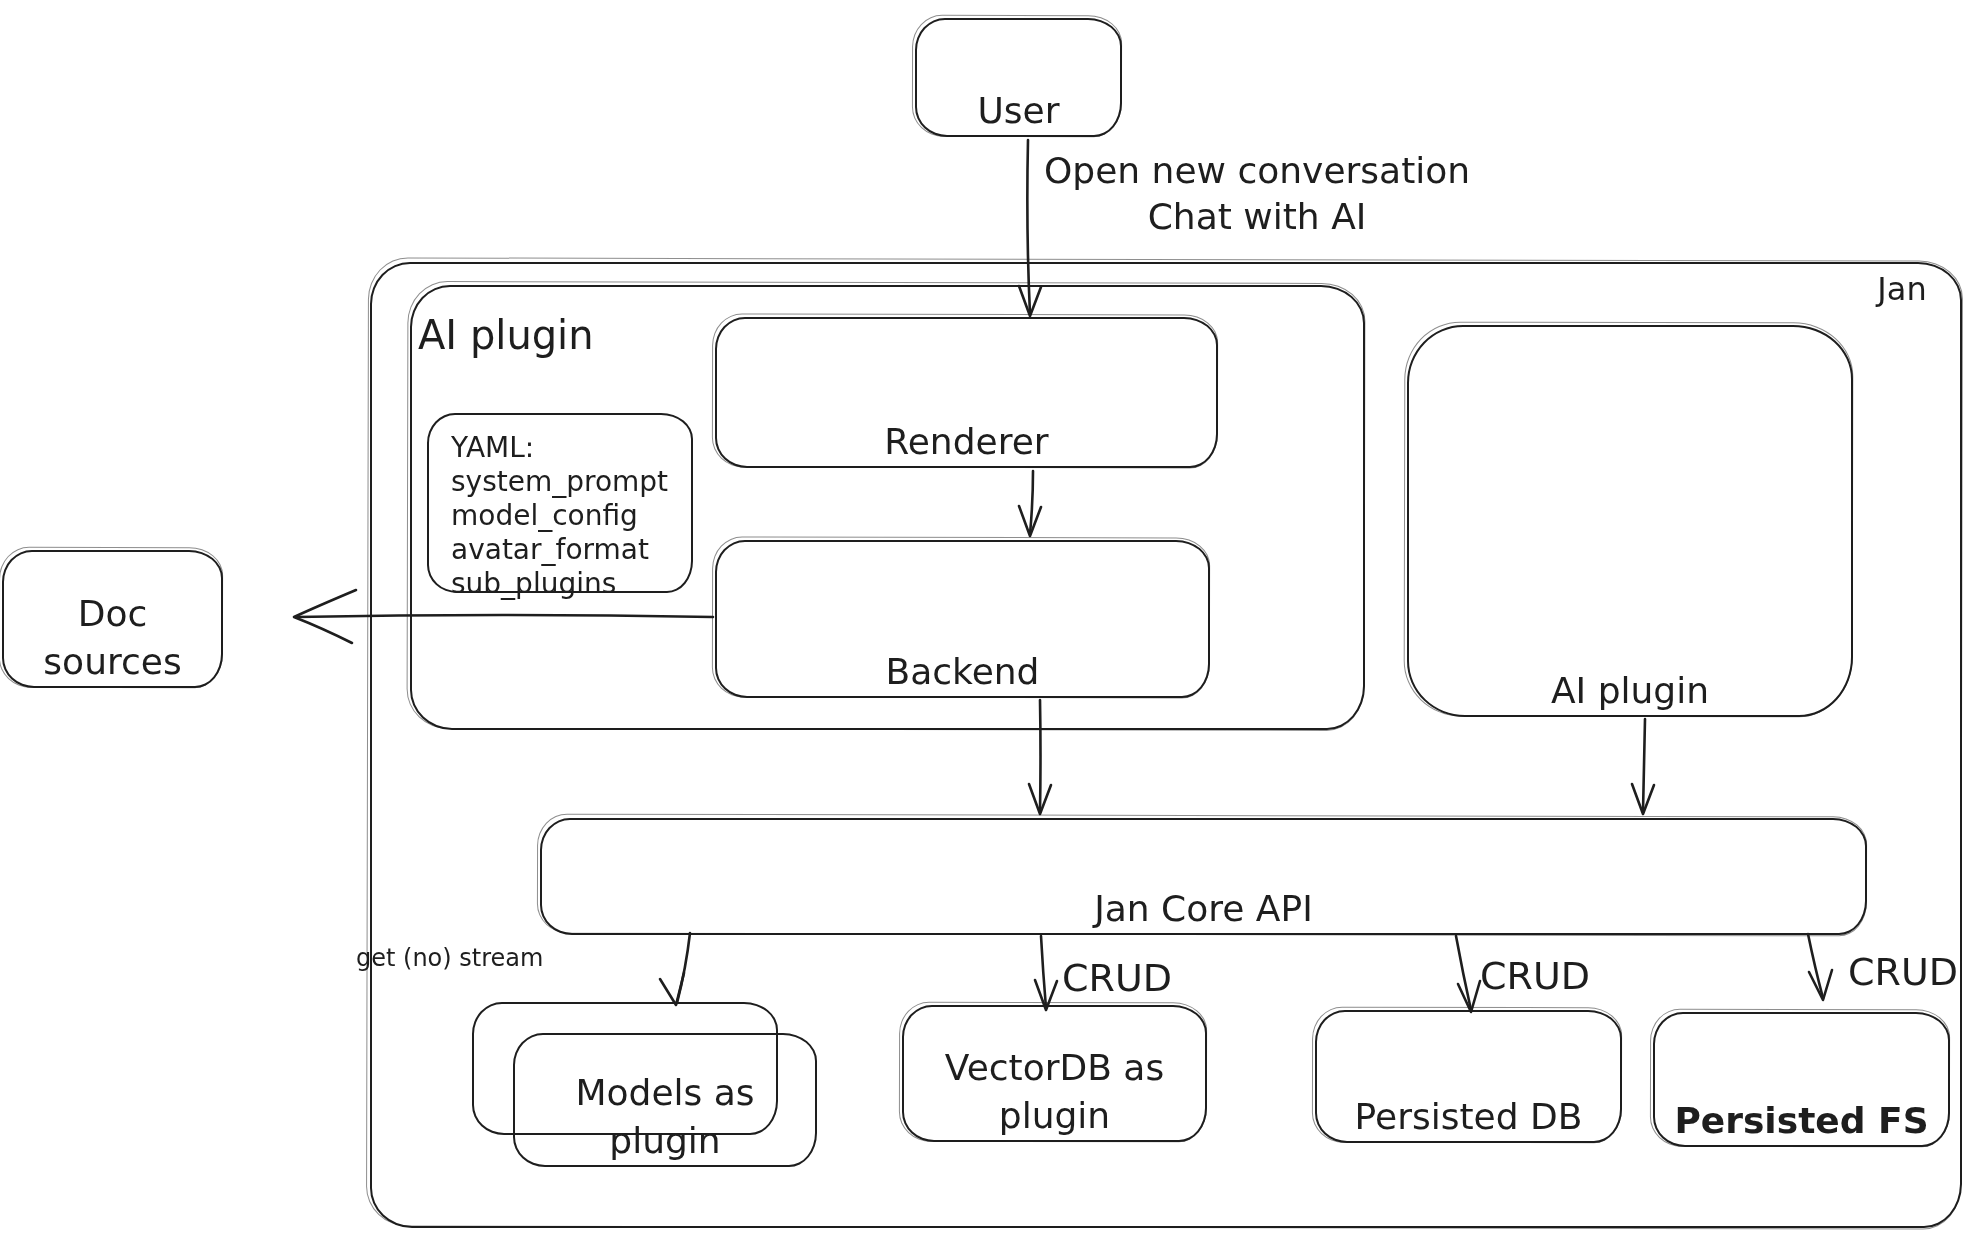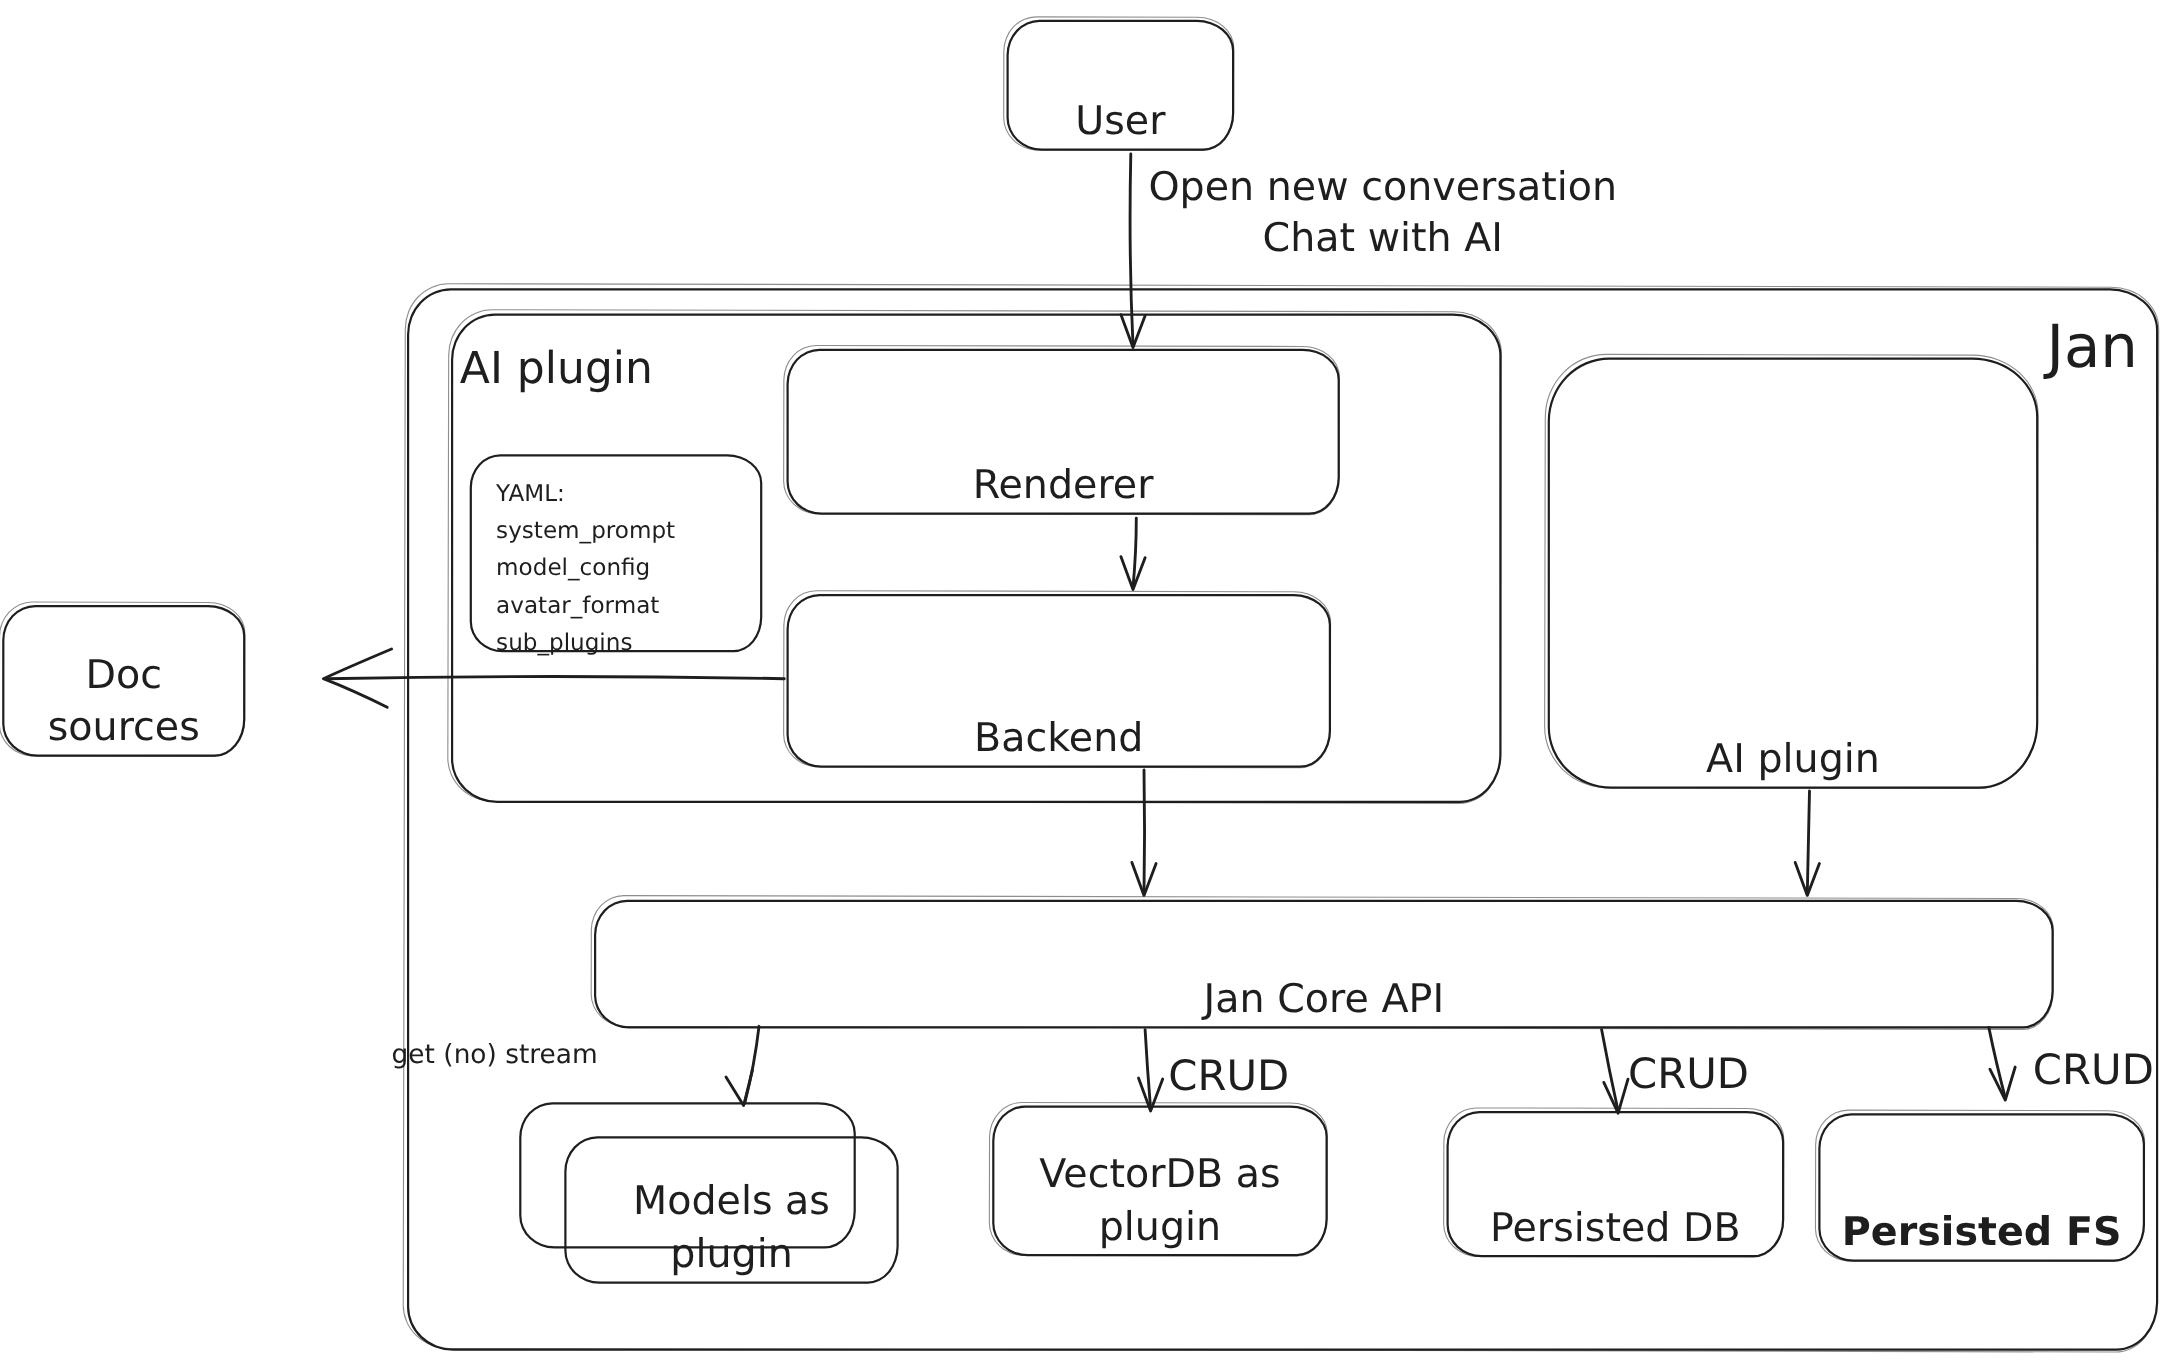--- a/index.html
+++ b/index.html
@@ -42,21 +42,21 @@
   }
   .edge-label{
     position:absolute;
     font-size:36px;
     white-space:nowrap;
   }
   .edge-label.two-line{line-height:46px;}
   .yaml-note{
     border-radius:28px 32px 26px 30px / 30px 26px 32px 28px;
     padding:16px 10px 0 22px;
-    font-size:21px;
+    font-size:28px;
     line-height:34px;
     white-space:nowrap;
   }
   .yaml-note div{white-space:nowrap;}
   svg.arrows{
     position:absolute;left:0;top:0;
     pointer-events:none;
   }
   svg.arrows path{
     stroke:#1e1e1e;
@@ -65,21 +65,21 @@
     stroke-linecap:round;
     stroke-linejoin:round;
   }
 </style>
 </head>
 <body>
 
 <div class="canvas">
 
   <div class="shape container-box sketch" style="left:370px;top:262px;width:1592px;height:966px;"></div>
-  <div class="corner-label" style="left:1850px;top:284px;width:104px;text-align:center;font-size:54px;">Jan</div>
+  <div class="corner-label" style="left:1850px;top:270px;width:104px;text-align:center;font-size:32px;">Jan</div>
 
   <div class="shape container-box sketch" style="left:410px;top:285px;width:955px;height:445px;"></div>
   <div class="corner-label" style="left:418px;top:312px;font-size:40px;">AI plugin</div>
 
   <div class="shape yaml-note" style="left:427px;top:413px;width:266px;height:180px;">
     <div>YAML:</div>
     <div>system_prompt</div>
     <div>model_config</div>
     <div>avatar_format</div>
     <div>sub_plugins</div>

